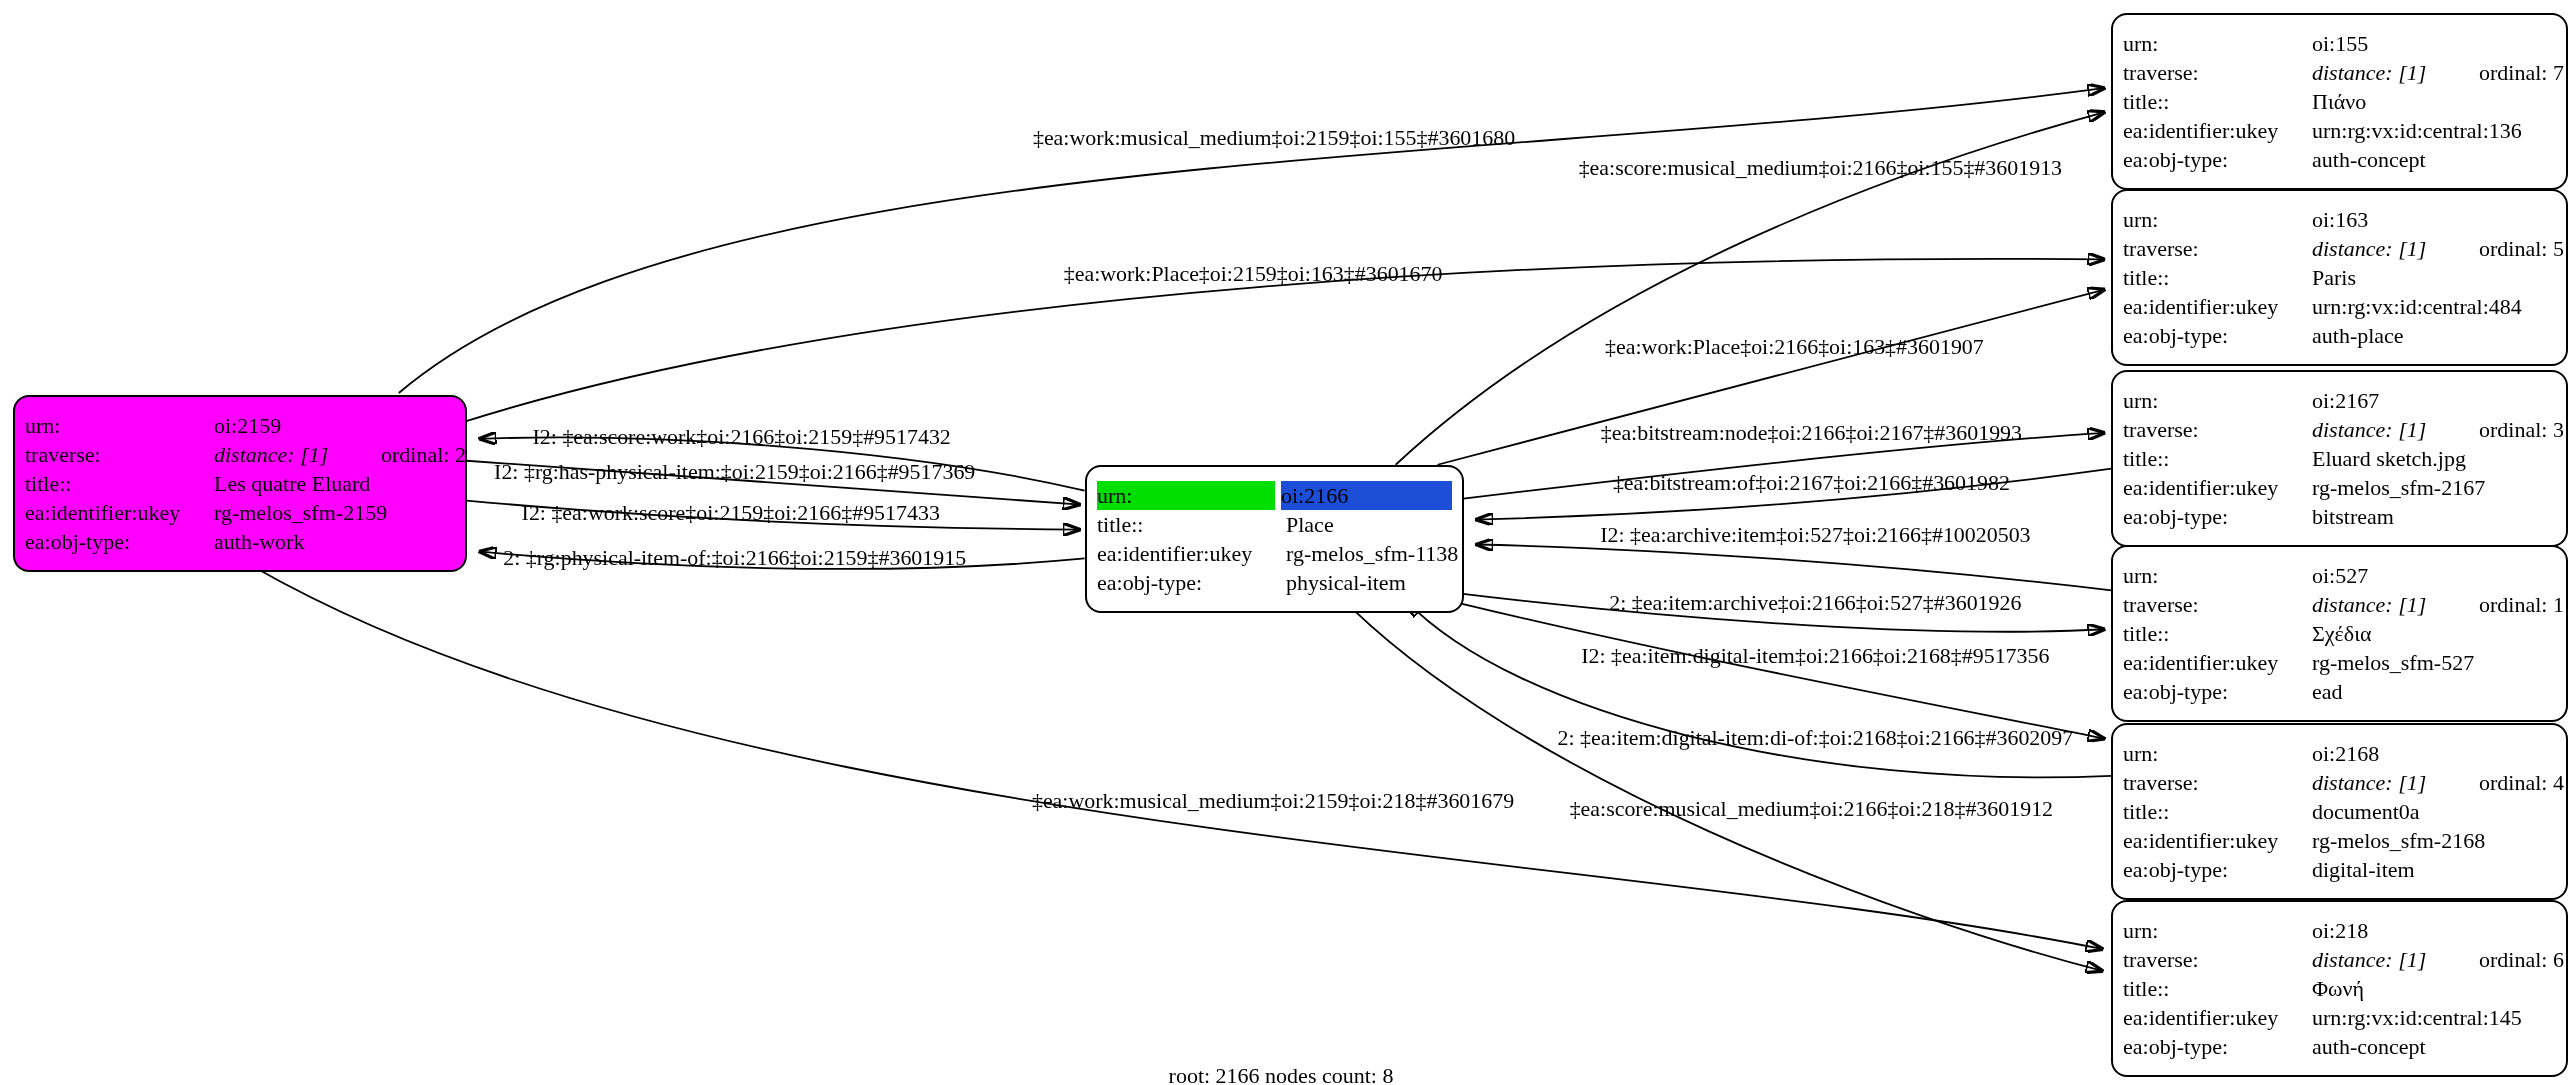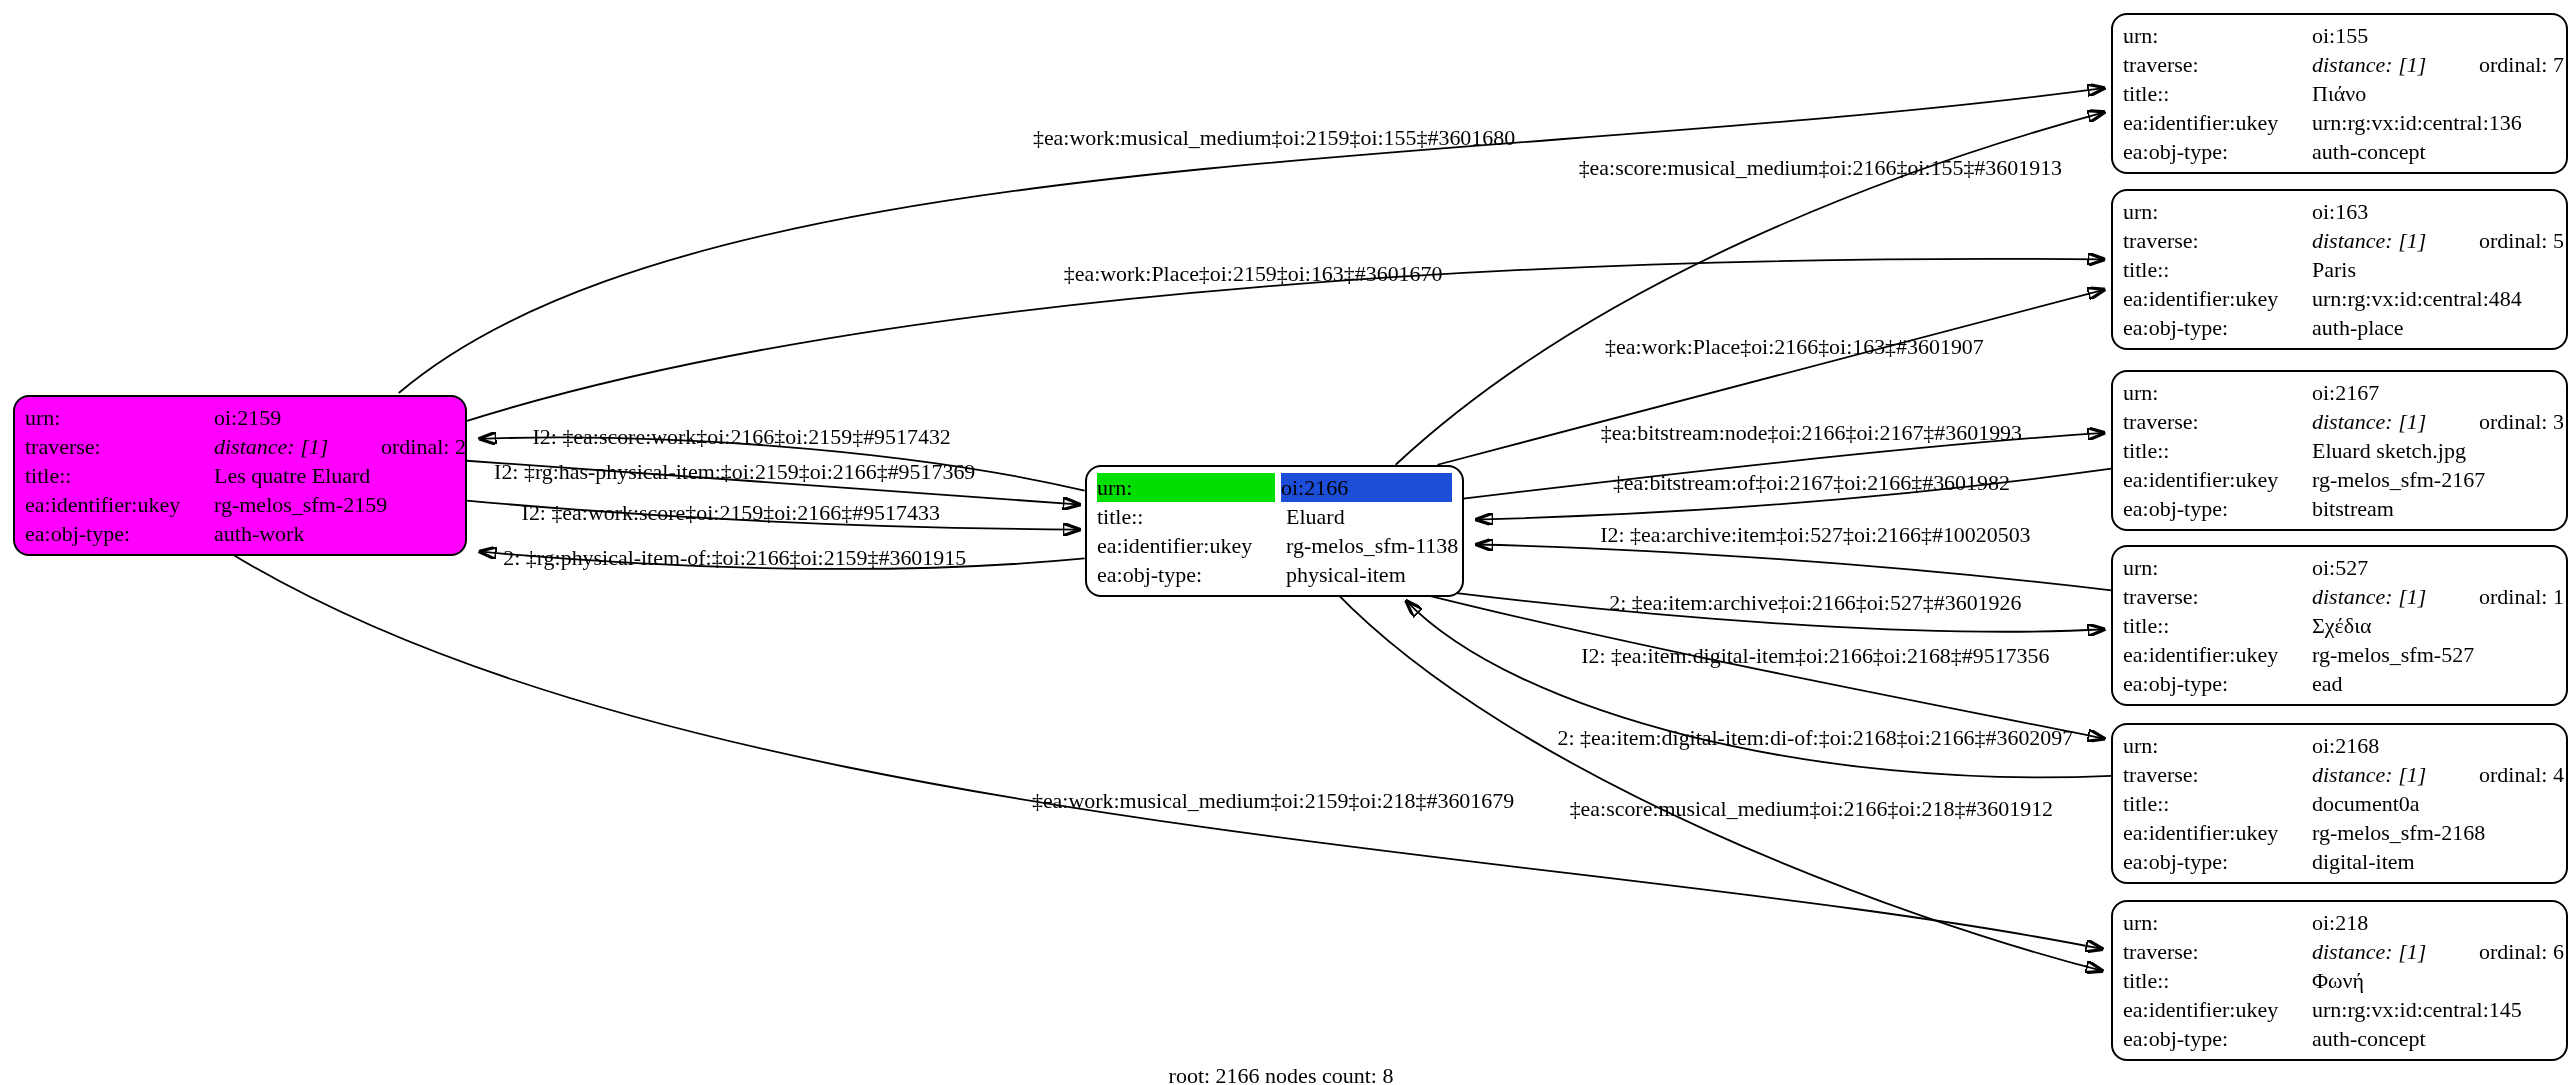--- a/index.html
+++ b/index.html
@@ -2,21 +2,21 @@
 <html><head>
 <meta charset="utf-8">
 <style>
   html,body { margin:0; padding:0; background:#ffffff; }
   body { width:2576px; height:1086px; position:relative; overflow:hidden;
          font-family:"Liberation Serif", serif; color:#000; }
   svg.edges { position:absolute; left:0; top:0; }
   svg.edges path { fill:none; stroke:#000; stroke-width:1.8px; }
   svg.edges text { font-family:"Liberation Serif", serif; font-size:22px; fill:#000; }
   .node { position:absolute; background:#fff; border:2px solid #000; border-radius:16px;
-          padding:6px 10px; box-sizing:border-box; font-size:22px; line-height:29px;
+          padding:14px 10px; box-sizing:border-box; font-size:22px; line-height:29px;
           white-space:nowrap; }
   .node.magenta { background:#ff00ff; }
   .row { display:flex; }
   .key { flex:0 0 189px; }
   .val { flex:1 1 auto; }
   .tv { display:flex; }
   .tv .dist { flex:0 0 167px;font-style:italic; }
   .green-row .key { flex:0 0 178px; margin-right:6px; background:#00df00; }
   .green-row .val { background:#1d4ed8; }
   .footer { position:absolute; left:1032px; top:1063px; width:498px; text-align:center;
@@ -99,21 +99,21 @@
   </div>
 </div>
 
 <div class="node node-2166" style="left:1085px;top:465px;width:379px">
   <div class="row green-row">
     <span class="key">urn:</span>
     <span class="val">oi:2166</span>
   </div>
   <div class="row">
     <span class="key">title::</span>
-    <span class="val">Eluard</span>
+    <span class="val">Place</span>
   </div>
   <div class="row">
     <span class="key">ea:identifier:ukey</span>
     <span class="val">rg-melos_sfm-1138</span>
   </div>
   <div class="row">
     <span class="key">ea:obj-type:</span>
     <span class="val">physical-item</span>
   </div>
 </div>

